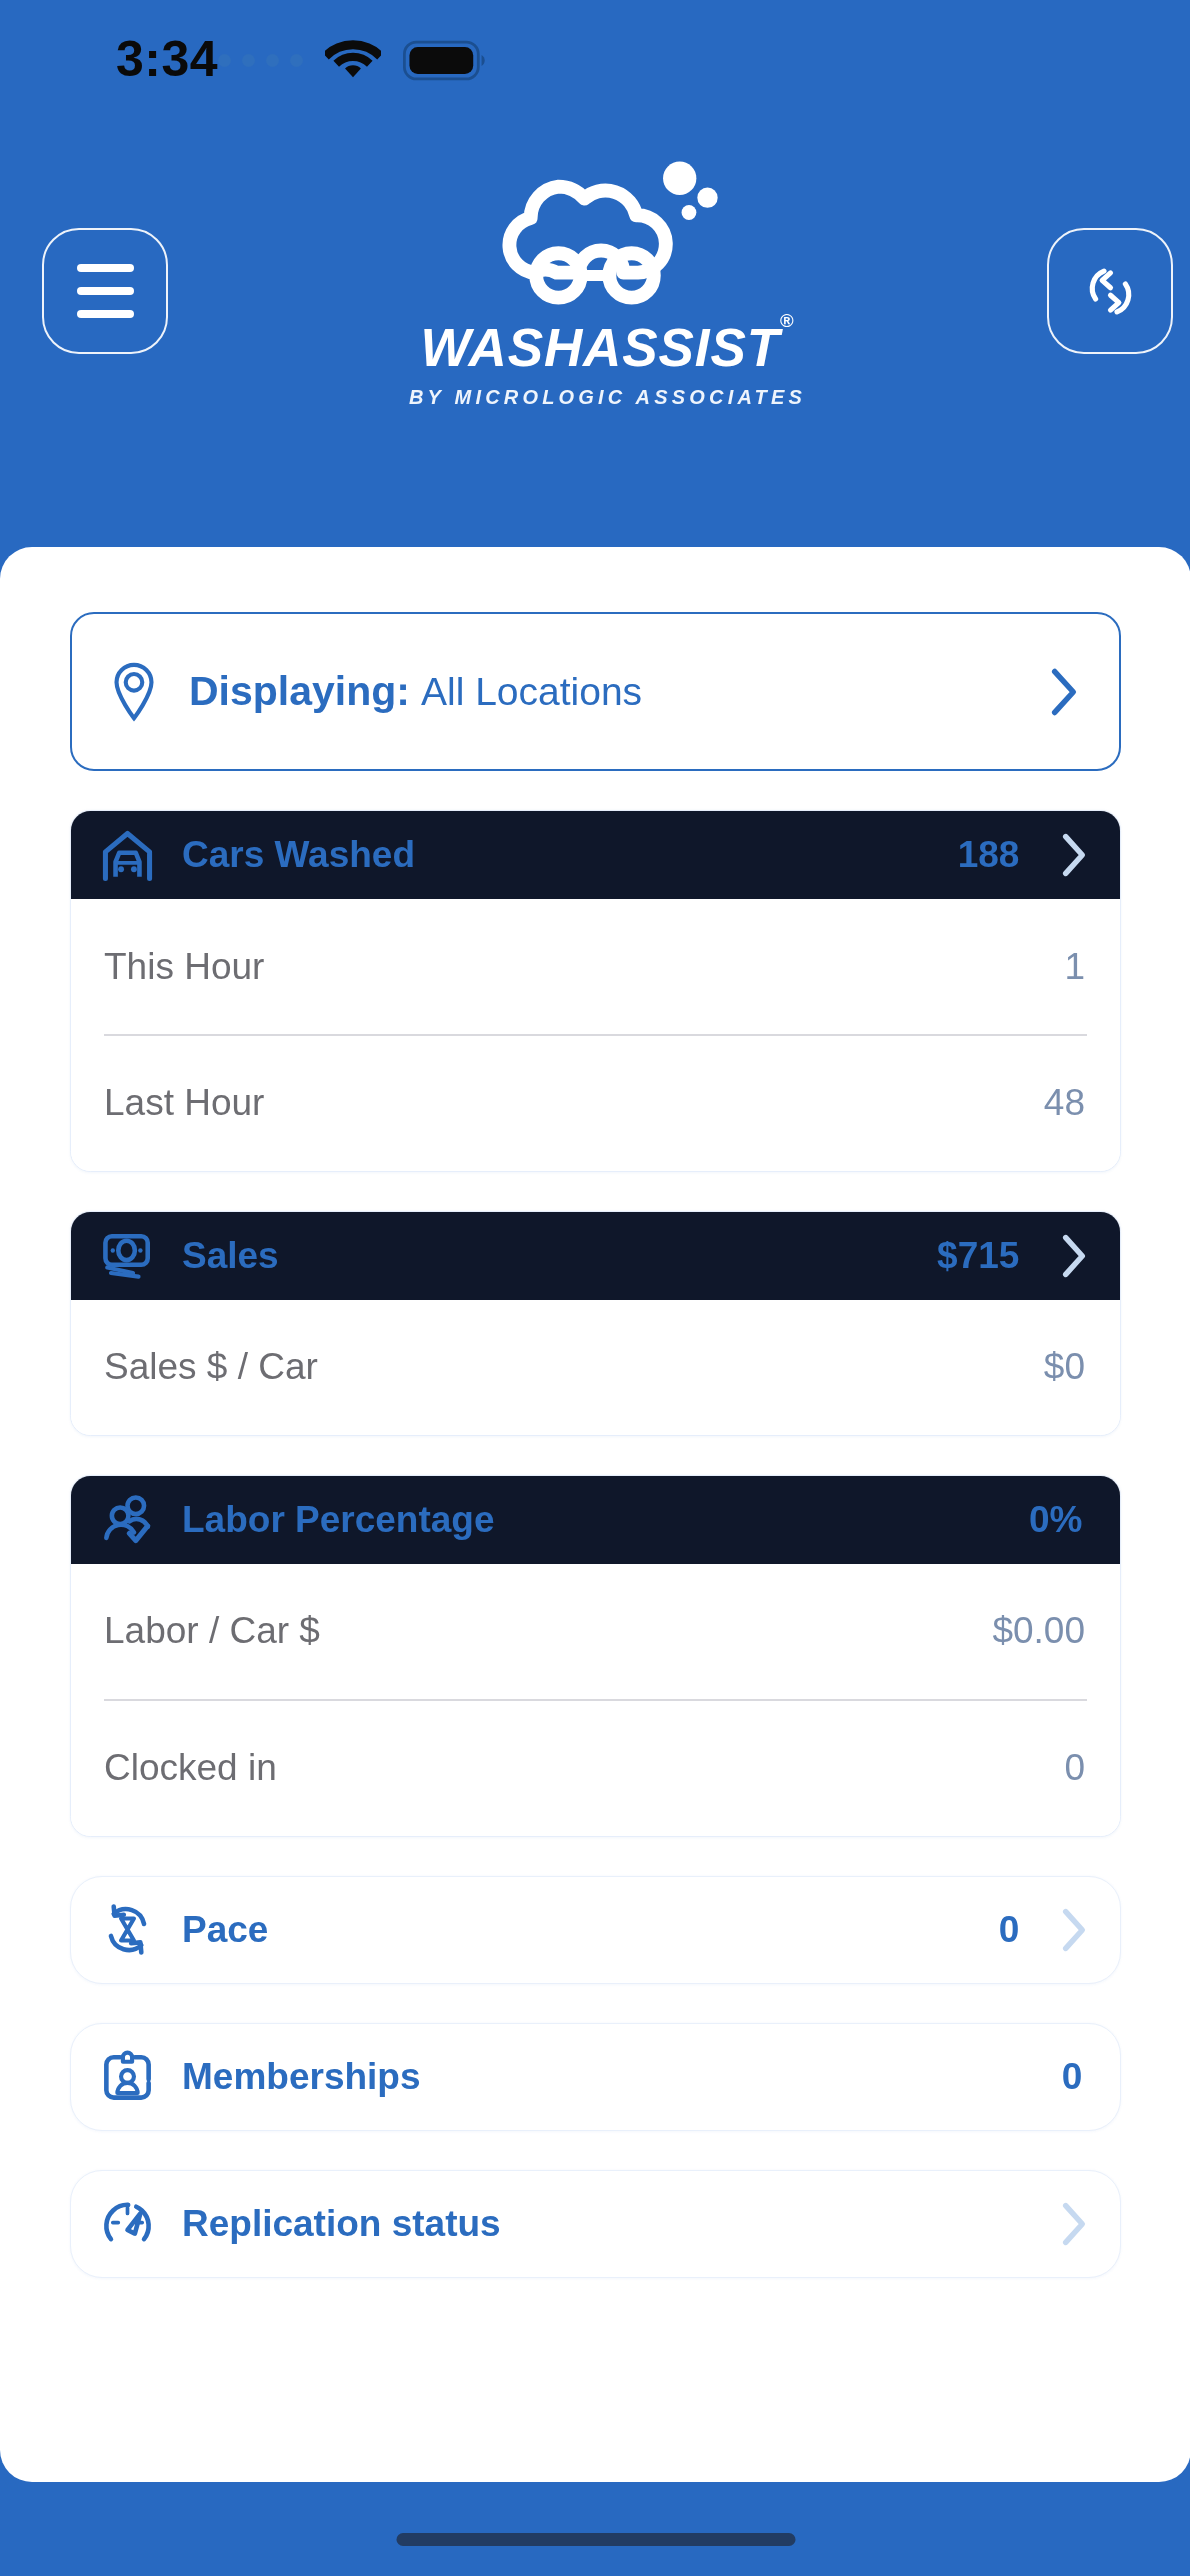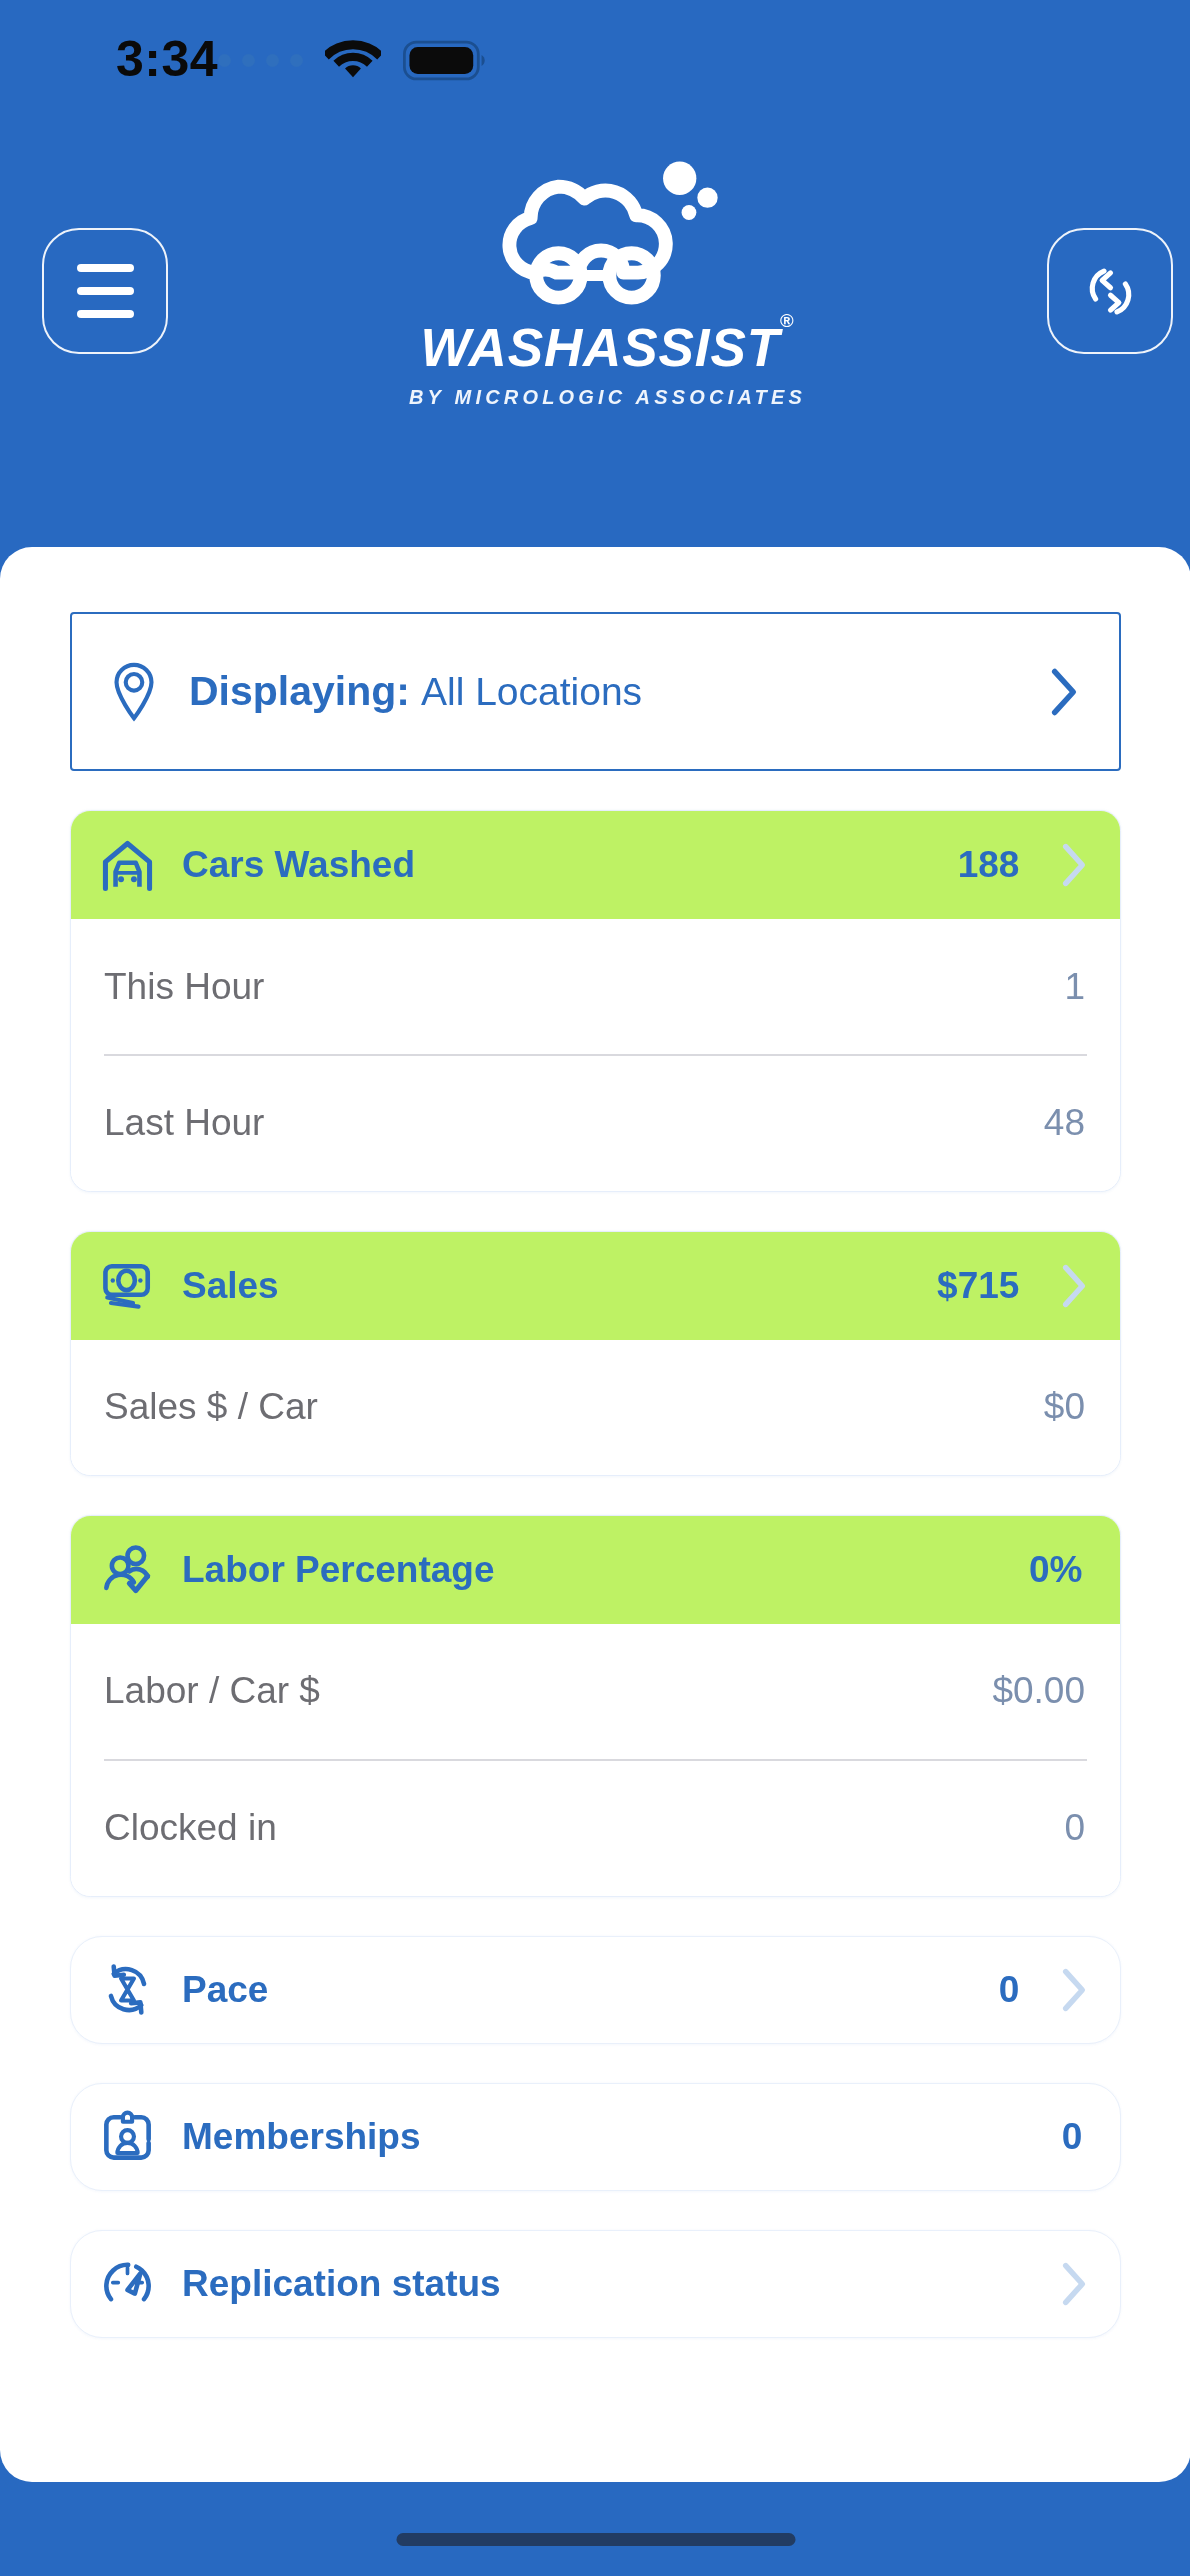--- a/index.html
+++ b/index.html
@@ -73,43 +73,43 @@
     background:#ffffff;
     border-radius:32px 32px 32px 32px;
     padding:0 70px;
   }
 
   
   .locbar {
     margin-top:65px;
     height:159px;
     border:2.8px solid #2b6cbf;
-    border-radius:4px;
+    border-radius:24px;
     display:flex; align-items:center;
     padding:0 39px;
     gap:32px;
   }
   .locbar .pin { flex:0 0 auto; }
   .loctext { flex:1; display:flex; align-items:baseline; gap:11px; }
   .loclabel { font-size:41px; font-weight:700; color:#2b6cbf; }
   .locvalue { font-size:39px; font-weight:400; color:#2b6cbf; }
   .chev-blue { flex:0 0 auto; }
 
   
   .card {
     margin-top:39px;
     border-radius:20.4px;
     border:1.9px solid #e6eefb;
     overflow:hidden;
     background:#fff;
     box-shadow:0 0.9px 2.8px rgba(40,105,193,.06);
   }
   .card-head {
-    background:#bef264;
-    height:108px;
+    background:#0f172a;
+    height:88px;
     display:flex; align-items:center;
     padding:0 32px 0 28px;
     gap:26px;
   }
   .card-head .ic { flex:0 0 auto; width:57px; display:flex; align-items:center; justify-content:center; }
   .card-head .title {
     flex:1; font-size:37px; font-weight:700; color:#2b6cbf;
   }
   .card-head .val {
     font-size:37px; font-weight:700; color:#2b6cbf;

